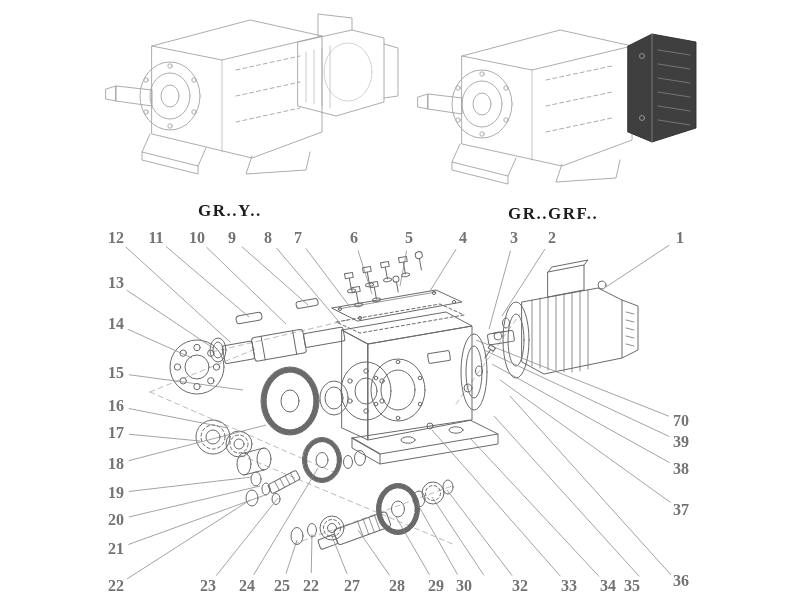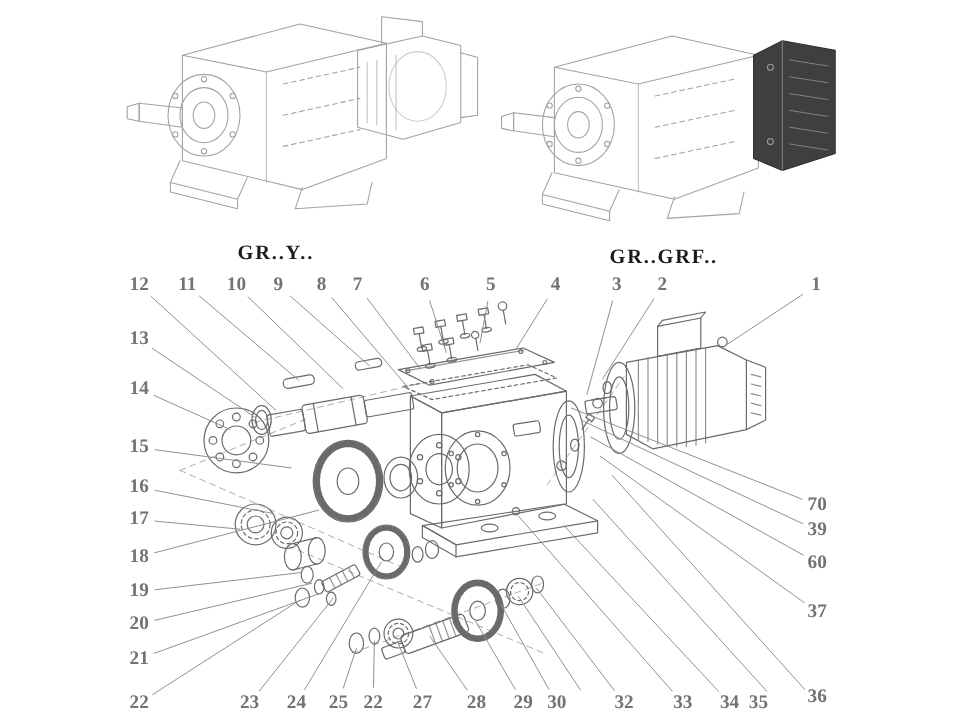--- a/index.html
+++ b/index.html
@@ -389,17 +389,17 @@
       <span class="callout" style="left: 397px; top: 586px;">28</span>
       <span class="callout" style="left: 436px; top: 586px;">29</span>
       <span class="callout" style="left: 464px; top: 586px;">30</span>
       <span class="callout" style="left: 518px; top: 586px;">31</span>
       <span class="callout" style="left: 520px; top: 586px;">32</span>
       <span class="callout" style="left: 569px; top: 586px;">33</span>
       <span class="callout" style="left: 608px; top: 586px;">34</span>
       <span class="callout" style="left: 632px; top: 586px;">35</span>
       <span class="callout" style="left: 681px; top: 581px;">36</span>
       <span class="callout" style="left: 681px; top: 510px;">37</span>
-      <span class="callout" style="left: 681px; top: 469px;">60</span>
+      <span class="callout" style="left: 681px; top: 469px;">38</span>
       <span class="callout" style="left: 681px; top: 442px;">39</span>
       <span class="callout" style="left: 681px; top: 421px;">70</span>
     </div>
 </div>
 
 </body></html>

